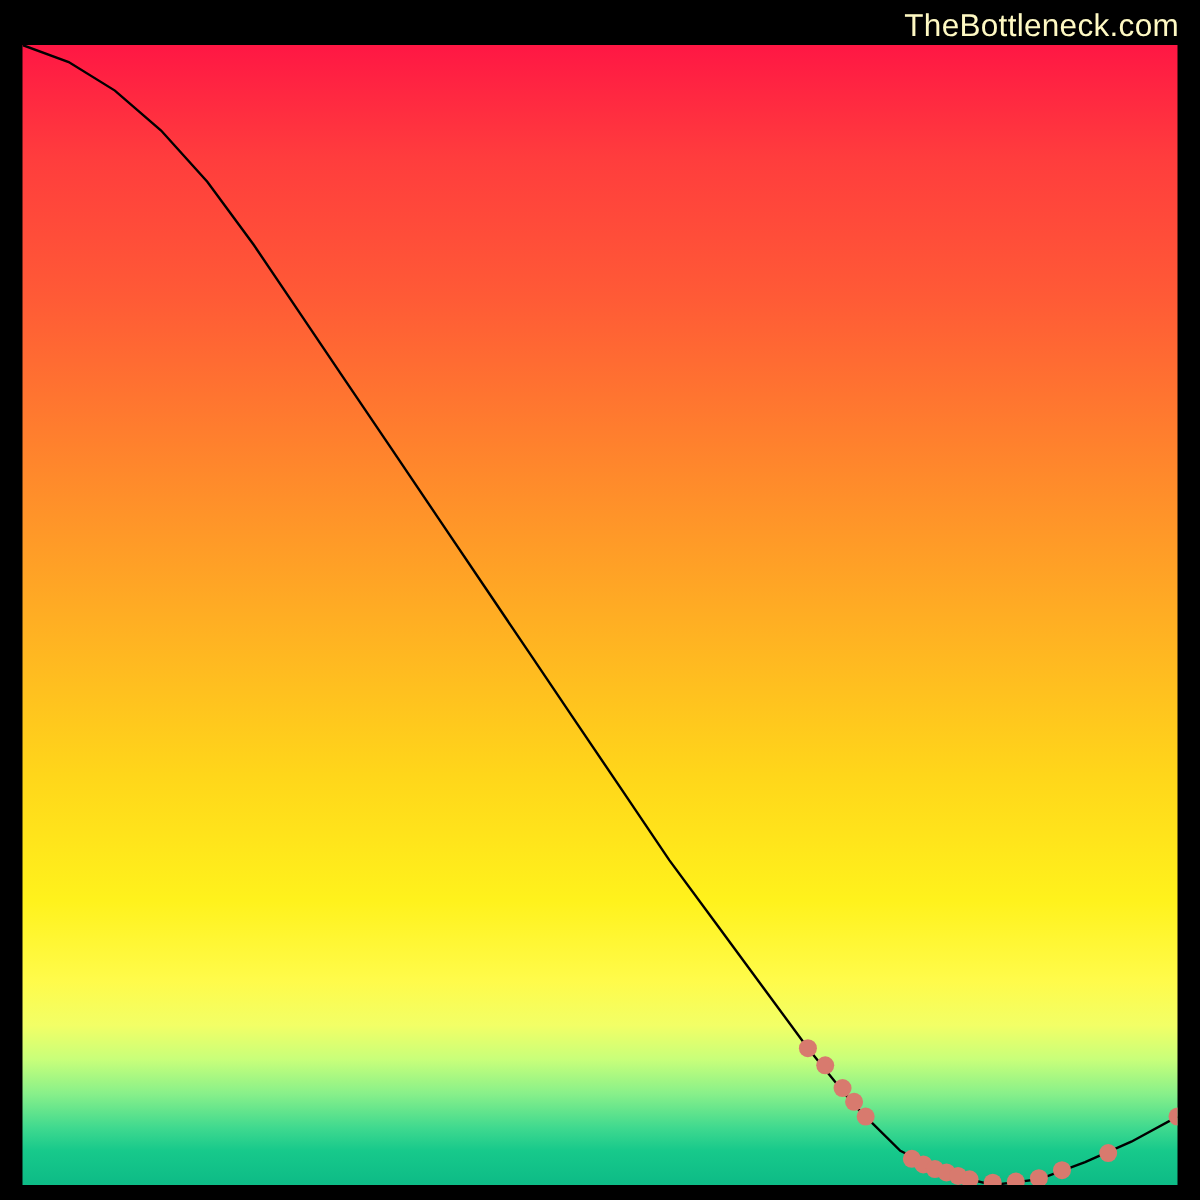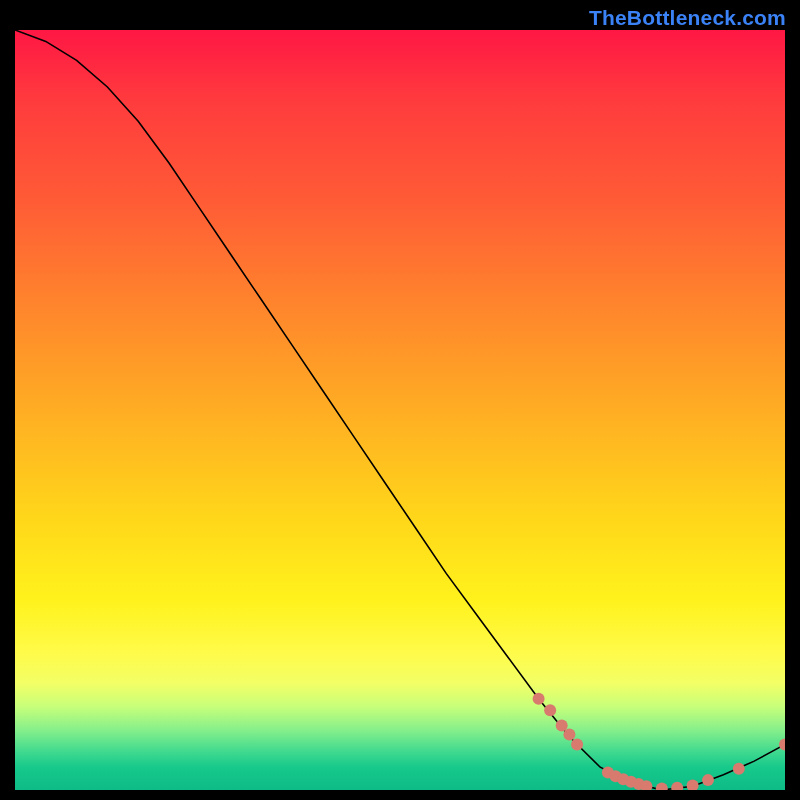--- a/index.html
+++ b/index.html
@@ -40,23 +40,23 @@
       #88f08a 92%,
       #3fd98f 95%,
       #17c98b 97%,
       #0dbb86 100%
     );
   }
   .watermark {
     position: absolute;
     top: 6px;
     right: 14px;
-    color: #3b82f6;
+    color: #fef9c3;
     font-size: 21px;
-    font-weight: 700;
+    font-weight: 400;
     letter-spacing: 0.2px;
   }
   svg.overlay {
     position: absolute;
     left: 0;
     top: 0;
     width: 100%;
     height: 100%;
   }
 </style>

